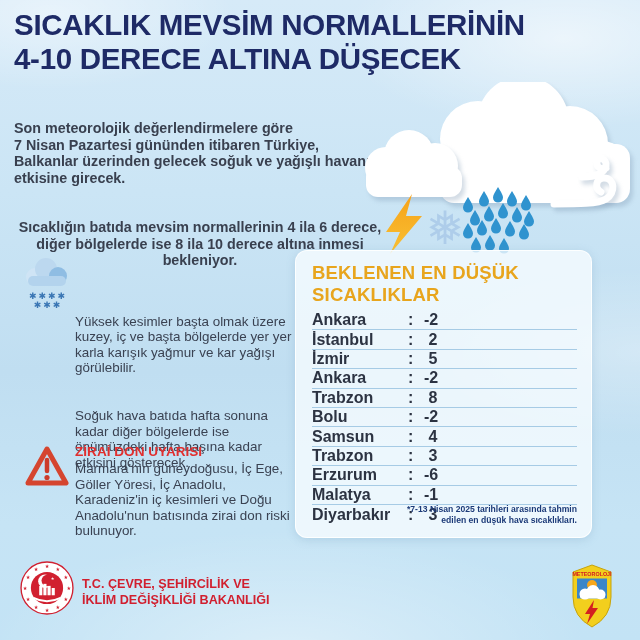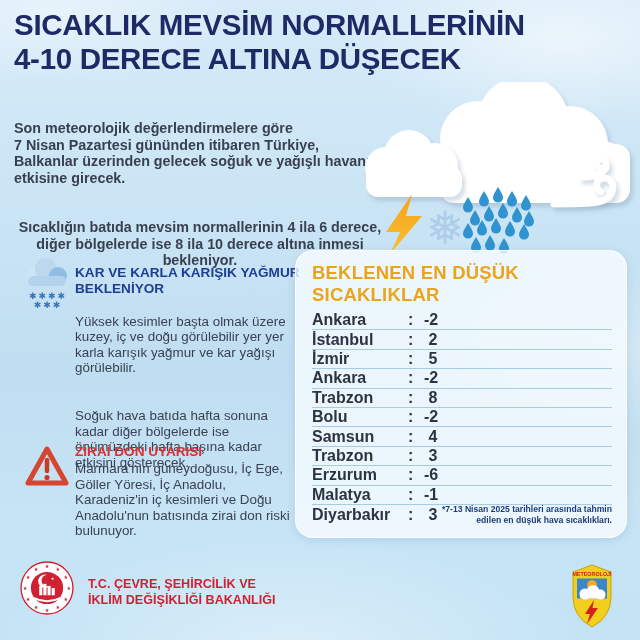--- a/index.html
+++ b/index.html
@@ -30,44 +30,44 @@
 
   .sec-head { font-size:13.6px; line-height:16px; font-weight:800; white-space:pre-line; }
   .sec-head.blue { color:#1d3e92; }
   .sec-head.red  { color:#e02f2f; }
   .sec-body { font-size:13.4px; line-height:15.5px; font-weight:500; color:#3a4252; white-space:pre-line; }
   .sec-body .p2 { margin-top:17px; }
 
   .snow-rows { text-align:center; color:#3a76b4; font-size:9px; line-height:9px; letter-spacing:2px; }
 
   .panel {
-    left:295px; top:250px; width:332px; height:288px;
+    left:295px; top:250px; width:297px; height:288px;
     background:rgba(247,252,255,.78);
     border:1px solid rgba(255,255,255,.9);
-    border-radius:18px;
+    border-radius:12px;
     box-shadow:0 2px 8px rgba(110,150,185,.25);
   }
   .panel-title {
     margin:11px 16px 5px 16px; color:#e8a51d;
     font-size:18.5px; font-weight:800; letter-spacing:.2px;
   }
   .rows { margin:4px 14px 0 16px; }
   .trow {
     display:grid; grid-template-columns:96px 16px 1fr; align-items:center;
     height:19.4px; font-size:16px; font-weight:700; color:#2c3342;
     border-bottom:1px solid #a6cbe5;
   }
   .trow:last-child { border-bottom:none; }
   .trow .val { white-space:pre; }
   .footnote {
     position:absolute; right:14px; bottom:12px; text-align:right;
     font-size:8.6px; line-height:10.5px; font-weight:700; color:#1c3a78; white-space:pre-line;
   }
 
-  .ministry-text { left:88px; top:576px; font-size:12.6px; line-height:16px;
+  .ministry-text { left:82px; top:576px; font-size:12.6px; line-height:16px;
     font-weight:800; color:#d11f2f; white-space:pre-line; }
 
   .cloud-shadow { filter:drop-shadow(3px 4px 2px rgba(130,155,180,.35)); }
 </style>
 </head>
 <body>
 
 <div class="stage">
 
   <h1 class="abs page-title">SICAKLIK MEVSİM NORMALLERİNİN
@@ -141,25 +141,23 @@
   <svg class="abs" style="left:22px; top:256px;" width="50" height="32" viewBox="0 0 50 32">
     <circle cx="13" cy="21" r="9" fill="#cfe4f5"></circle>
     <circle cx="24" cy="13" r="11" fill="#bcd8ef"></circle>
     <circle cx="36" cy="20" r="9" fill="#8fbde3"></circle>
     <rect x="6" y="20" width="38" height="10" rx="5" fill="#b3d3ed"></rect>
   </svg>
   <div class="abs snow-rows" style="left:26px; top:292px; width:44px;">
     <div>✱✱✱✱</div>
     <div>✱✱✱</div>
   </div>
-  <h2 class="abs sec-head blue" style="left:75px; top:265px; width:230px;">KAR VE KARLA KARIŞIK YAĞMUR
-BEKLENİYOR</h2>
   <div class="abs sec-body" style="left:75px; top:298px; width:238px;">
     <p class="p1">Yüksek kesimler başta olmak üzere
-kuzey, iç ve doğu görülebilir yer yer
+kuzey, iç ve başta bölgelerde yer yer
 karla karışık yağmur ve kar yağışı
 görülebilir.</p>
     <p class="p2">Soğuk hava batıda hafta sonuna
 kadar diğer bölgelerde ise
 önümüzdeki hafta başına kadar
 etkisini gösterecek.</p>
   </div>
 
   <svg class="abs" style="left:23px; top:444px;" width="48" height="44" viewBox="0 0 48 44">
     <path d="M24,5 L43,39 H5 Z" fill="none" stroke="#d5452f" stroke-width="5" stroke-linejoin="round"></path>

